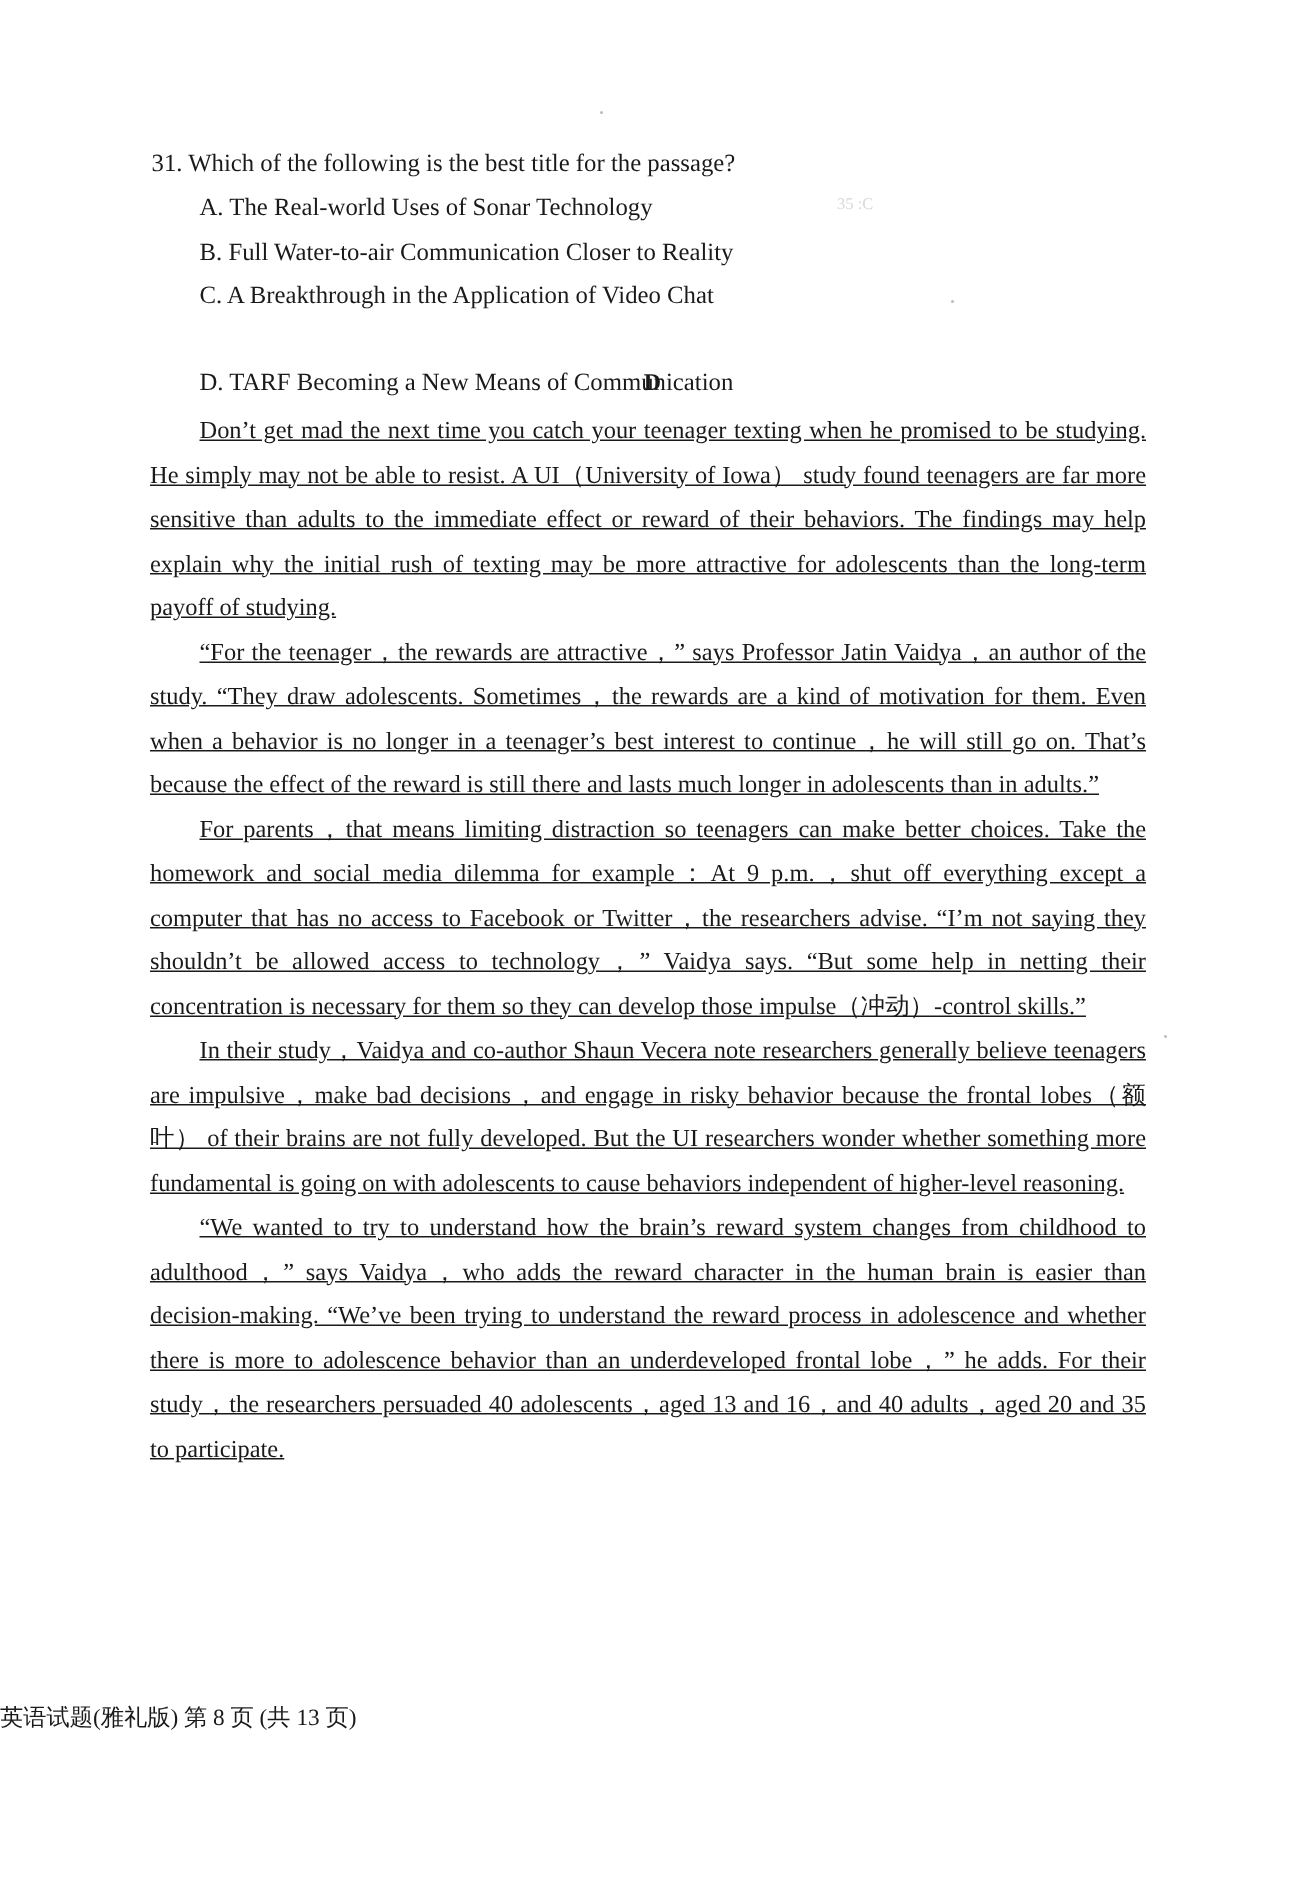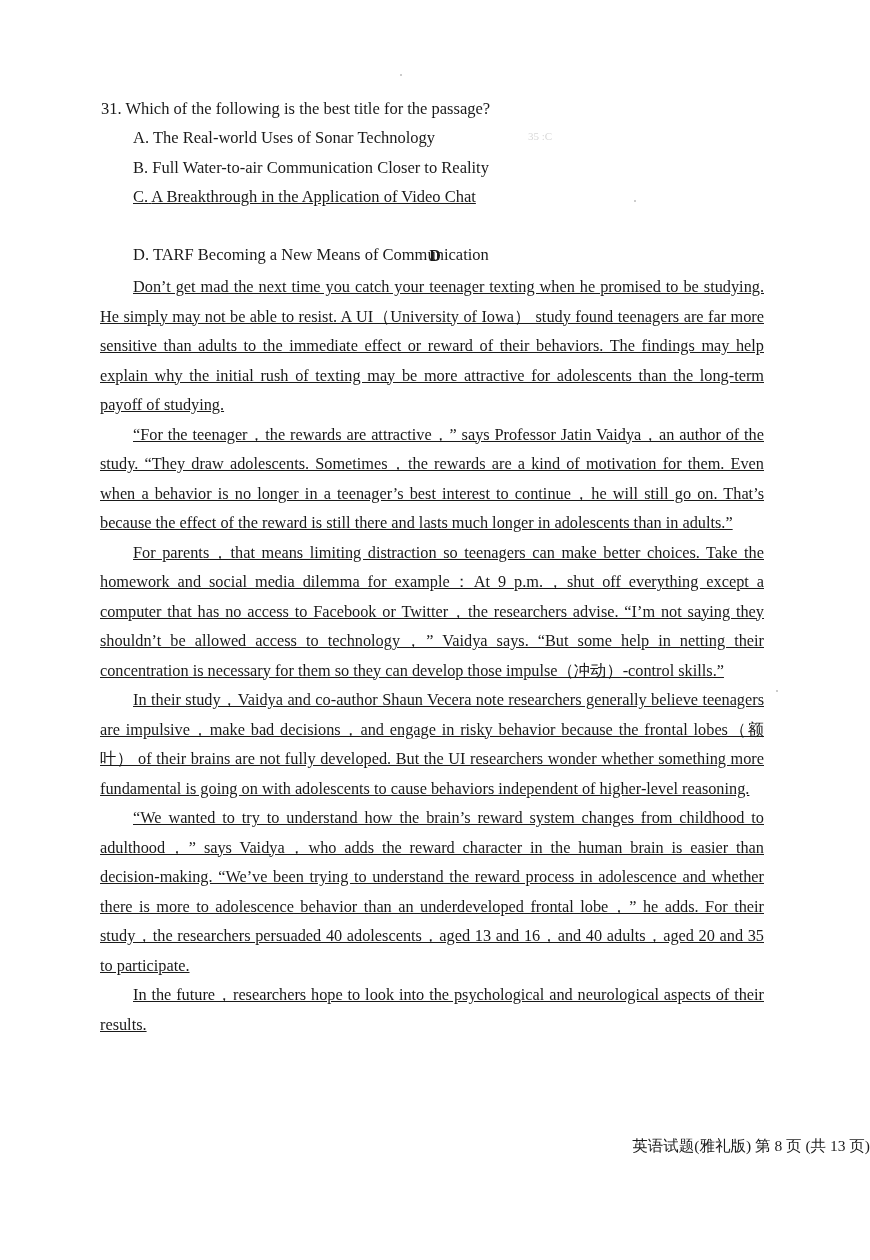--- a/index.html
+++ b/index.html
@@ -4,25 +4,25 @@
   <style>
     html, body { margin: 0; padding: 0; background: #ffffff; }
     body {
       width: 870px; height: 1260px; position: relative; overflow: hidden;
       font-family: "Liberation Serif", "DejaVu Serif", serif;
       color: #1a1a1a;
     }
     .page { position: absolute; left: 0; top: 0; width: 870px; height: 1124px; }
     .q-stem { position: absolute; left: 101px; top: 97px; font-size: 16.5px; line-height: 24px; white-space: nowrap; }
     .opt { position: absolute; left: 133px; font-size: 16.5px; line-height: 24px; white-space: nowrap; }
-    .opt-a { top: 126px; } .opt-b { top: 156px; } .opt-c { top: 185px; text-decoration: underline; } .opt-d { top: 215px; margin-top: 28px; }
+    .opt-a { top: 126px; } .opt-b { top: 156px; } .opt-c { top: 185px; } .opt-d { top: 215px; margin-top: 28px; }
     .section-letter { position: absolute; left: 0; width: 870px; top: 245px; text-align: center; font-weight: bold; font-size: 16px; line-height: 22px; }
     .passage { position: absolute; left: 100px; width: 664px; top: 272px; font-size: 16.3px; line-height: 29.5px; }
     .para { margin: 0; text-indent: 33px; text-align: justify; text-align-last: left; text-decoration: underline; }
-    .footer { position: absolute; left: 0; width: 870px; top: 1135px; text-align: right; font-size: 15.5px; line-height: 22px; }
+    .footer { position: absolute; left: 0; width: 870px; top: 1135px; text-align: left; font-size: 15.5px; line-height: 22px; }
     .speck { position: absolute; background: #bbb; border-radius: 50%; width: 2px; height: 2px; }
     .faint { position: absolute; color: #d8d8d8; font-size: 11px; }
   </style>
 </head>
 <body>
 
 <div class="page">
 
   <div class="q-stem">
     <span>31.</span>
@@ -39,31 +39,30 @@
   </div>
   <div class="opt opt-c">
     <span>C.</span>
     <span>A Breakthrough in the Application of Video Chat</span>
   </div>
   <div class="opt opt-d">
     <span>D.</span>
     <span>TARF Becoming a New Means of Communication</span>
   </div>
 
-  <div class="faint" style="left:528px; top:130px;text-align:right;">35 :C</div>
+  <div class="faint" style="left:558px; top:130px;text-align:right;">35 :C</div>
 
   <div class="section-letter">D</div>
 
   <div class="passage">
     <p class="para">Don’t get mad the next time you catch your teenager texting when he promised to be studying. He simply may not be able to resist. A UI（University of Iowa） study found teenagers are far more sensitive than adults to the immediate effect or reward of their behaviors. The findings may help explain why the initial rush of texting may be more attractive for adolescents than the long-term payoff of studying.</p>
     <p class="para">“For the teenager，the rewards are attractive，” says Professor Jatin Vaidya，an author of the study. “They draw adolescents. Sometimes，the rewards are a kind of motivation for them. Even when a behavior is no longer in a teenager’s best interest to continue，he will still go on. That’s because the effect of the reward is still there and lasts much longer in adolescents than in adults.”</p>
     <p class="para">For parents，that means limiting distraction so teenagers can make better choices. Take the homework and social media dilemma for example：At 9 p.m.，shut off everything except a computer that has no access to Facebook or Twitter，the researchers advise. “I’m not saying they shouldn’t be allowed access to technology，” Vaidya says. “But some help in netting their concentration is necessary for them so they can develop those impulse（冲动）-control skills.”</p>
     <p class="para">In their study，Vaidya and co-author Shaun Vecera note researchers generally believe teenagers are impulsive，make bad decisions，and engage in risky behavior because the frontal lobes（额叶） of their brains are not fully developed. But the UI researchers wonder whether something more fundamental is going on with adolescents to cause behaviors independent of higher-level reasoning.</p>
     <p class="para">“We wanted to try to understand how the brain’s reward system changes from childhood to adulthood，” says Vaidya，who adds the reward character in the human brain is easier than decision-making. “We’ve been trying to understand the reward process in adolescence and whether there is more to adolescence behavior than an underdeveloped frontal lobe，” he adds. For their study，the researchers persuaded 40 adolescents，aged 13 and 16，and 40 adults，aged 20 and 35 to participate.</p>
-    <p class="para">In the future，researchers hope to look into the psychological and neurological aspects of their results.</p>
   </div>
 
   <div class="footer">英语试题(雅礼版) 第 8 页 (共 13 页)</div>
 
   <div class="speck" style="left:400px; top:74px;"></div>
   <div class="speck" style="left:776px; top:690px;"></div>
   <div class="speck" style="left:634px; top:200px;"></div>
 </div>
 
 </body></html>

